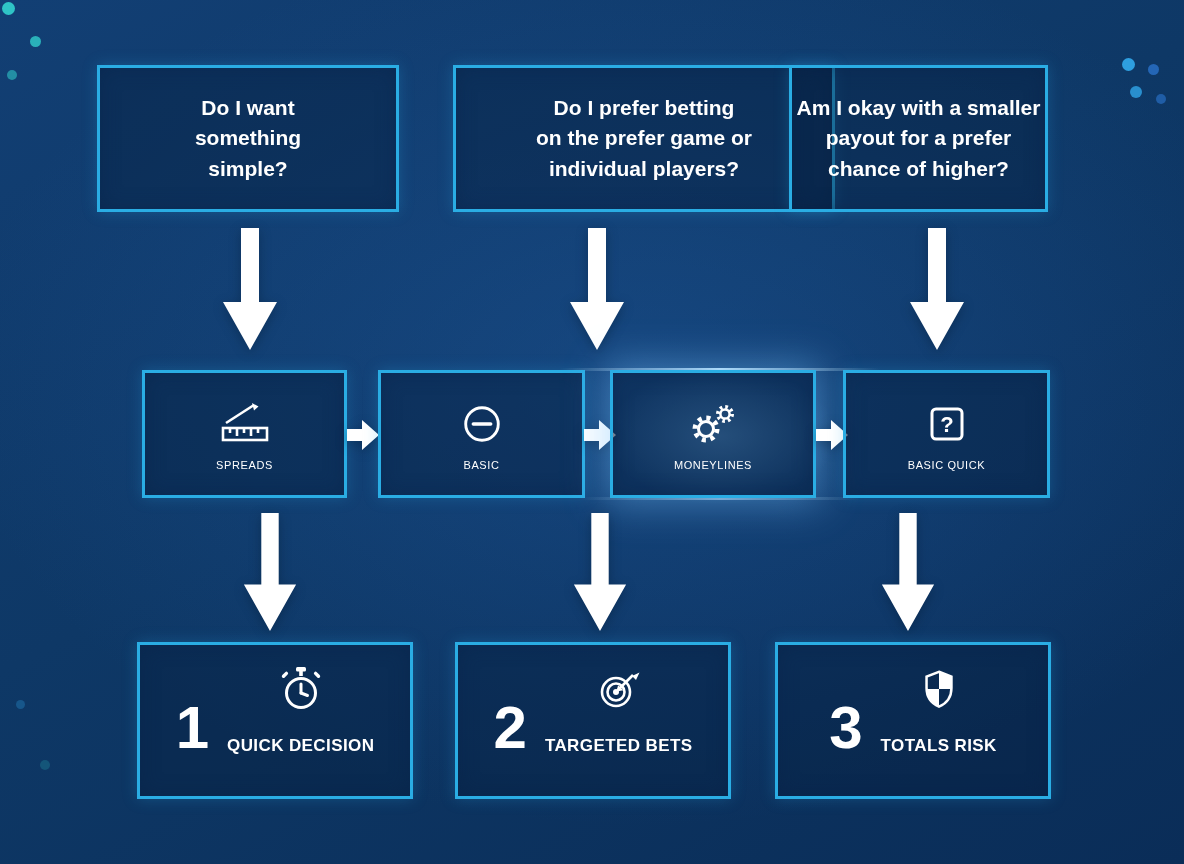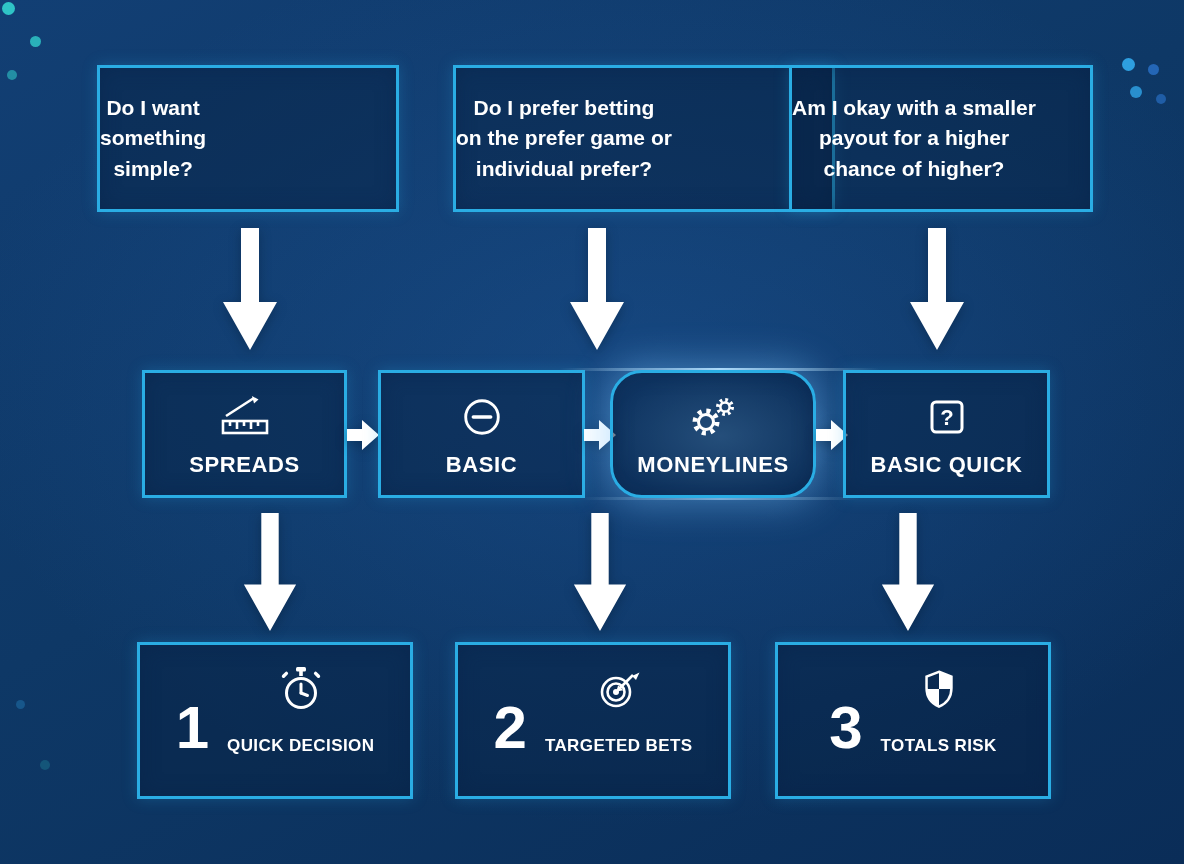--- a/index.html
+++ b/index.html
@@ -9,28 +9,28 @@
     background:
       radial-gradient(ellipse 950px 620px at 54% 44%, rgba(35,95,170,0.38), rgba(0,0,0,0) 72%),
       linear-gradient(152deg,#123f74 0%,#0e3866 45%,#0a2d58 100%);
   }
   .box{
     position:absolute;border:3px solid #2aade4;background:rgba(7,30,62,0.45);
     box-shadow:0 0 14px rgba(40,170,230,0.25), inset 0 0 20px rgba(8,34,70,0.45);
     box-sizing:border-box;
   }
   
-  .qbox{display:flex;align-items:center;justify-content:flex-start;text-align:center;}
+  .qbox{display:flex;align-items:center;justify-content:center;text-align:center;}
   .qtext{font-size:21px;font-weight:700;line-height:1.45;}
   .qline{display:block;}
   
   .mid-box{display:flex;flex-direction:column;align-items:center;justify-content:center;gap:9px;}
   .mid-icon{height:52px;display:flex;align-items:center;justify-content:center;}
-  .mid-label{font-size:22px;font-weight:700;letter-spacing:0.6px;}
-  .glow-box{box-shadow:0 0 38px 5px rgba(120,195,255,0.45), inset 0 0 20px rgba(8,34,70,0.45);border-radius:32px;}
+  .mid-label{font-size:11px;font-weight:400;letter-spacing:0.6px;}
+  .glow-box{box-shadow:0 0 38px 5px rgba(120,195,255,0.45), inset 0 0 20px rgba(8,34,70,0.45);}
   
   .bottom-box{display:flex;align-items:flex-end;justify-content:center;gap:18px;padding-bottom:40px;}
   .big-number{font-size:60px;font-weight:700;line-height:0.95;}
   .outcome-col{display:flex;flex-direction:column;align-items:center;gap:24px;}
   .outcome-label{font-size:17px;font-weight:700;letter-spacing:0.4px;}
   
   .arrow{position:absolute;filter:drop-shadow(0 3px 6px rgba(0,20,40,0.35));}
   
   .glow{
     position:absolute;left:556px;top:338px;width:330px;height:196px;pointer-events:none;
@@ -64,27 +64,27 @@
     <div class="qtext">
       <span class="qline">Do I want</span>
       <span class="qline">something</span>
       <span class="qline">simple?</span>
     </div>
   </div>
   <div class="box qbox" style="left:453px;top:65px;width:382px;height:147px;">
     <div class="qtext">
       <span class="qline">Do I prefer betting</span>
       <span class="qline">on the prefer game or</span>
-      <span class="qline">individual prefer?</span>
-    </div>
-  </div>
-  <div class="box qbox" style="left:789px;top:65px;width:304px;height:147px;">
+      <span class="qline">individual players?</span>
+    </div>
+  </div>
+  <div class="box qbox" style="left:789px;top:65px;width:259px;height:147px;">
     <div class="qtext">
       <span class="qline">Am I okay with a smaller</span>
-      <span class="qline">payout for a higher</span>
+      <span class="qline">payout for a prefer</span>
       <span class="qline">chance of higher?</span>
     </div>
   </div>
 
   <svg class="arrow" style="left:220px;top:228px;" width="60" height="122" viewBox="0 0 60 122">
     <polygon points="21,0 39,0 39,74 57,74 30,122 3,74 21,74" fill="#ffffff"></polygon>
   </svg>
   <svg class="arrow" style="left:567px;top:228px;" width="60" height="122" viewBox="0 0 60 122">
     <polygon points="21,0 39,0 39,74 57,74 30,122 3,74 21,74" fill="#ffffff"></polygon>
   </svg>

